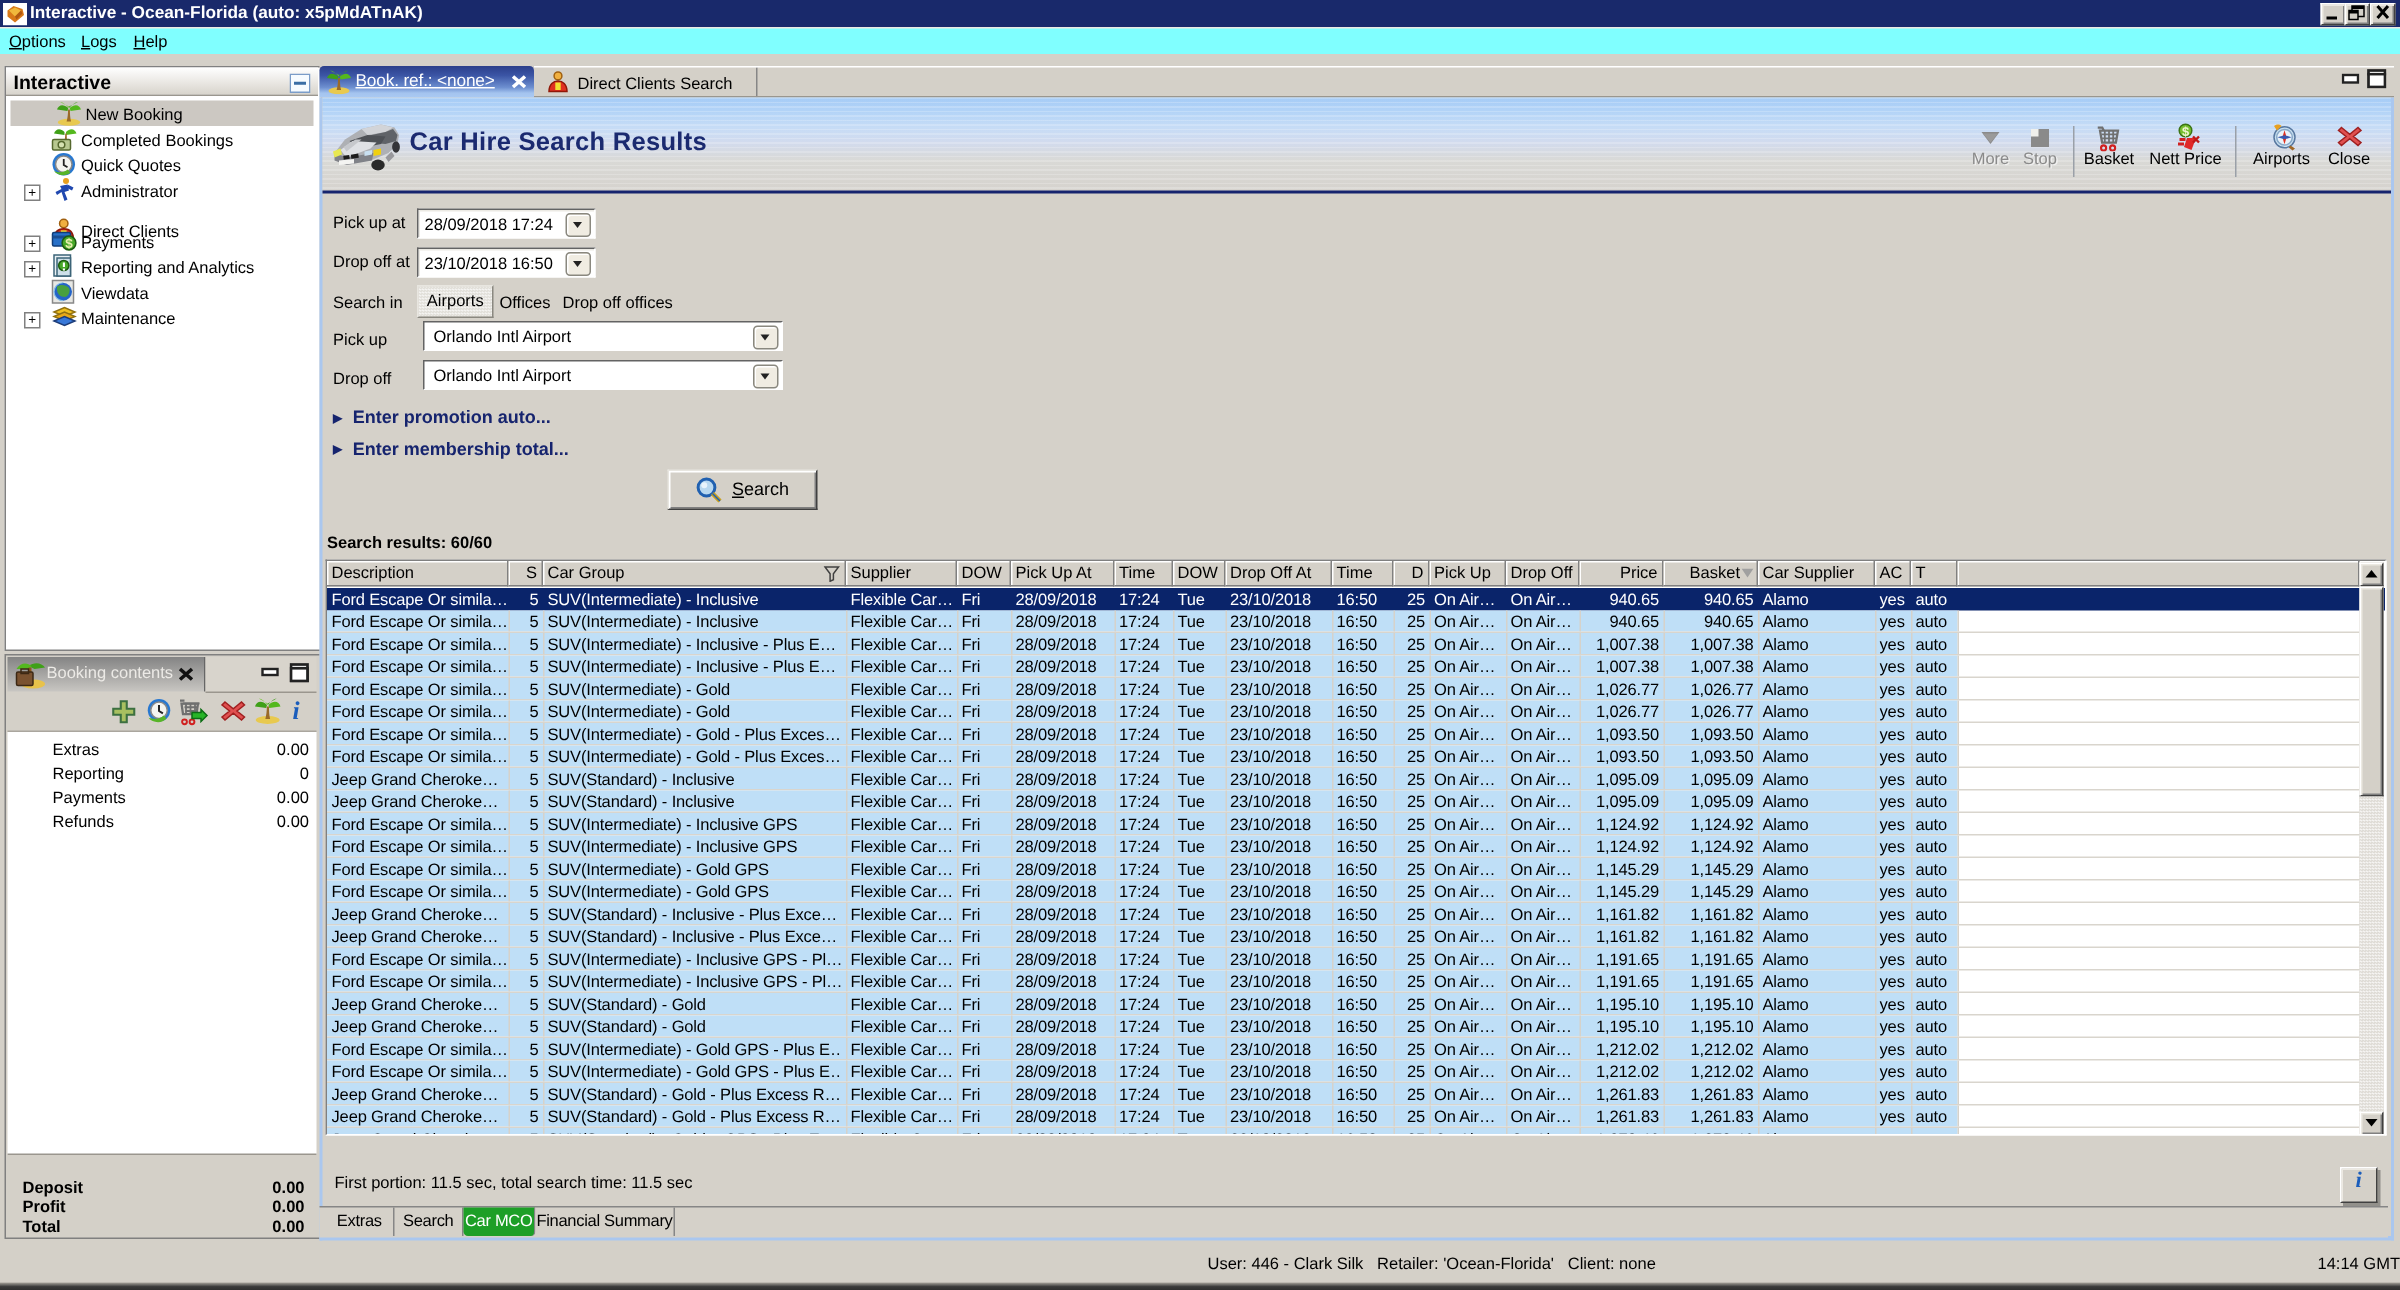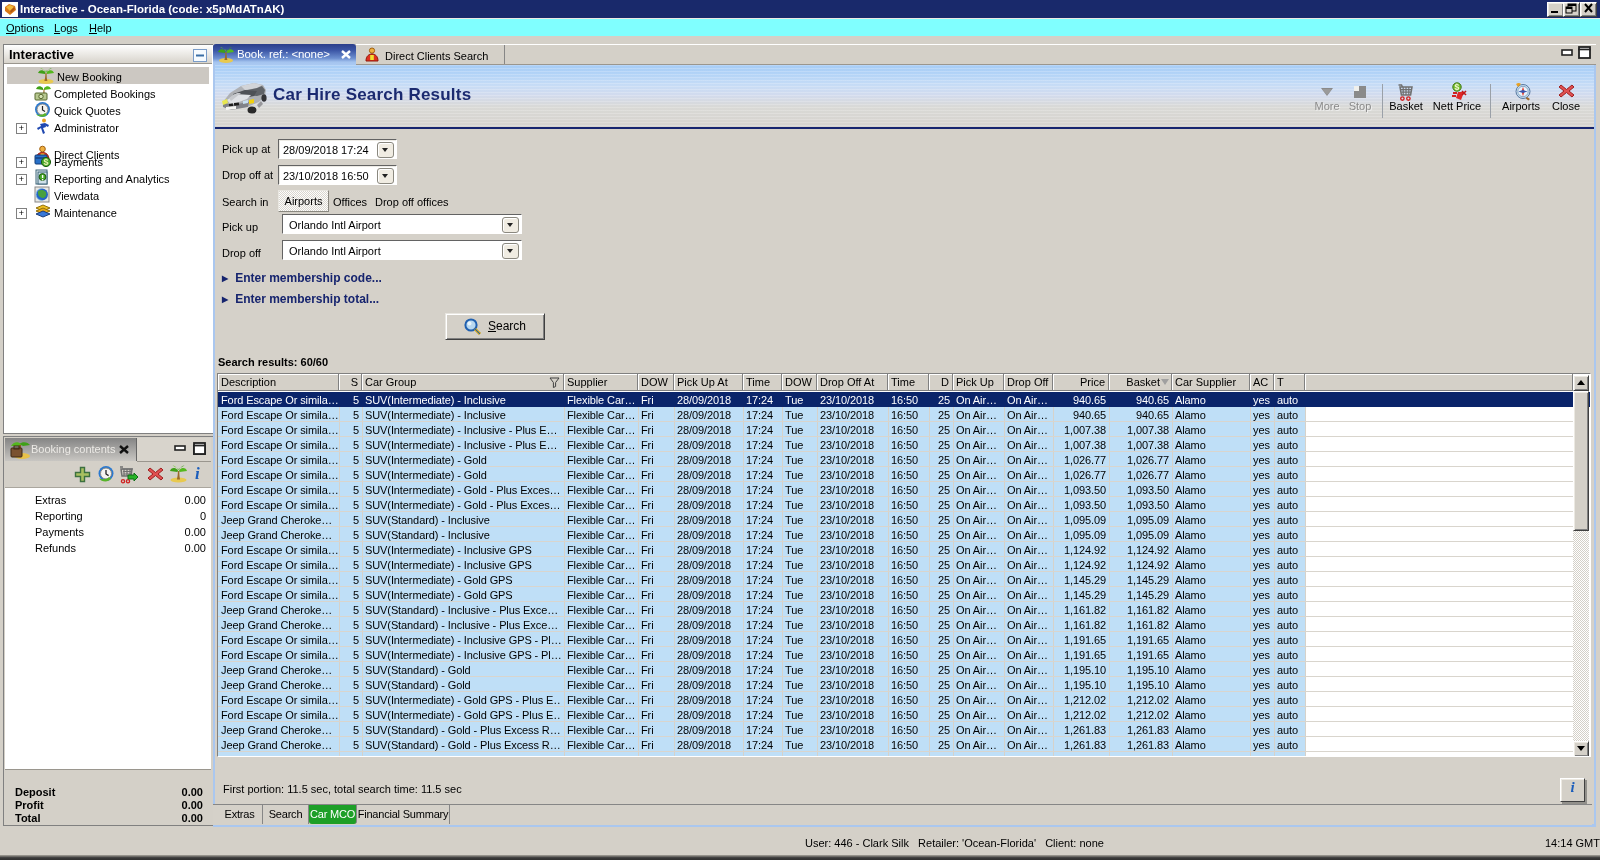--- a/index.html
+++ b/index.html
@@ -120,21 +120,21 @@
 </head>
 <body>
 
 <div id="titlebar">
   <svg class="ticon" width="16" height="15" viewBox="0 0 16 15">
       <rect x="0" y="0" width="16" height="15" fill="#fff"></rect>
       <polygon points="3,5 7,2 13,4 14,8 8,13 3,9" fill="#d87818"></polygon>
       <polygon points="4,5 8,3 12,5 8,9" fill="#f0b83c"></polygon>
       <polygon points="8,9 12,5 13,7 9,11" fill="#b05810"></polygon>
     </svg>
-  <span class="ttext">Interactive - Ocean-Florida (code: x5pMdATnAK)</span>
+  <span class="ttext">Interactive - Ocean-Florida (auto: x5pMdATnAK)</span>
   <div class="winbtn" style="right:36px;"><svg width="13" height="11">
         <rect x="2" y="8" width="7" height="2" fill="#000"></rect>
       </svg></div>
   <div class="winbtn" style="right:20px;"><svg width="13" height="11">
         <rect x="3" y="1" width="8" height="7" fill="none" stroke="#000"></rect>
         <rect x="3" y="1" width="8" height="2" fill="#000"></rect>
         <rect x="1" y="4" width="6" height="6" fill="#d4d0c8" stroke="#000"></rect>
         <rect x="1" y="4" width="6" height="2" fill="#000"></rect>
       </svg></div>
   <div class="winbtn" style="right:3px;"><svg width="13" height="11">
@@ -339,21 +339,21 @@
 <div id="tabstrip">
   <div id="tab1">
     <svg style="position:absolute;left:4px;top:2px;" width="18" height="17" viewBox="0 0 18 17">
       <ellipse cx="9" cy="14.5" rx="7" ry="2.4" fill="#e8c94f"></ellipse>
       <path d="M8.5 5 C5 2 2 3 1 6 L8 7 Z" fill="#3fa018"></path>
         <path d="M9.5 5 C13 2 16 3 17 6 L10 7 Z" fill="#54b81e"></path>
       <path d="M9 5 C7 3 5 1 3 1 L9 4 Z" fill="#6cc829"></path>
         <path d="M9 5 C11 3 13 1 15 1 L9 4 Z" fill="#3fa018"></path>
       <path d="M8.4 6 C8.4 9 8 12 7.4 14 L10.4 14 C9.8 12 9.6 9 9.6 6 Z" fill="#9a6a28"></path>
     </svg>
-    <span style="position:absolute;left:24px;top:4px;font-size:11.5px;letter-spacing:-0.1px;">Book. ref.: &lt;none&gt;</span>
+    <span style="position:absolute;left:24px;top:4px;font-size:11.5px;letter-spacing:-0.1px;text-decoration:underline;">Book. ref.: &lt;none&gt;</span>
     <svg style="position:absolute;right:4px;top:5px;" width="12" height="11">
         <path d="M2 2 L10 9 M10 2 L2 9" stroke="#fff" stroke-width="2.4"></path>
       </svg>
   </div>
   <div id="tab2">
     <svg style="position:absolute;left:8px;top:2px;" width="16" height="16" viewBox="0 0 16 16">
       <circle cx="8" cy="3.6" r="2.6" fill="#f0b040" stroke="#a06010"></circle>
       <path d="M2 14 C2 9 5 7 8 7 C11 7 14 9 14 14 Z" fill="#e03020" stroke="#901808"></path>
       <rect x="6.2" y="8" width="3.6" height="5" fill="#f0e030"></rect>
     </svg>
@@ -464,21 +464,21 @@
 <div class="flabel" style="left:7px;top:156px;">Pick up</div>
 <div class="combo" style="left:67px;top:149px;">
       <span class="txt">Orlando Intl Airport</span>
       <div class="drop"></div>
     </div>
 <div class="flabel" style="left:7px;top:182px;">Drop off</div>
 <div class="combo" style="left:67px;top:175px;">
       <span class="txt">Orlando Intl Airport</span>
       <div class="drop"></div>
     </div>
-<div class="arrowline" style="left:7px;top:206px;">Enter membership code...</div>
+<div class="arrowline" style="left:7px;top:206px;">Enter promotion auto...</div>
 <div class="arrowline" style="left:7px;top:227px;">Enter membership total...</div>
 <div id="searchbtn" style="left:230px;top:248px;">
   <svg style="position:absolute;left:17px;top:3px;" width="19" height="19" viewBox="0 0 19 19">
         <circle cx="8" cy="8" r="5.6" fill="#b8d8f0" stroke="#2060b0" stroke-width="2"></circle>
         <circle cx="6.5" cy="6.5" r="2" fill="#e8f4fc"></circle>
         <path d="M12 12 L17 17" stroke="#c8a020" stroke-width="3"></path>
         <path d="M12 12 L17 17" stroke="#2060b0" stroke-width="1"></path>
       </svg>
   <span style="position:absolute;left:42px;top:5px;"><u>S</u>earch</span>
 </div>

